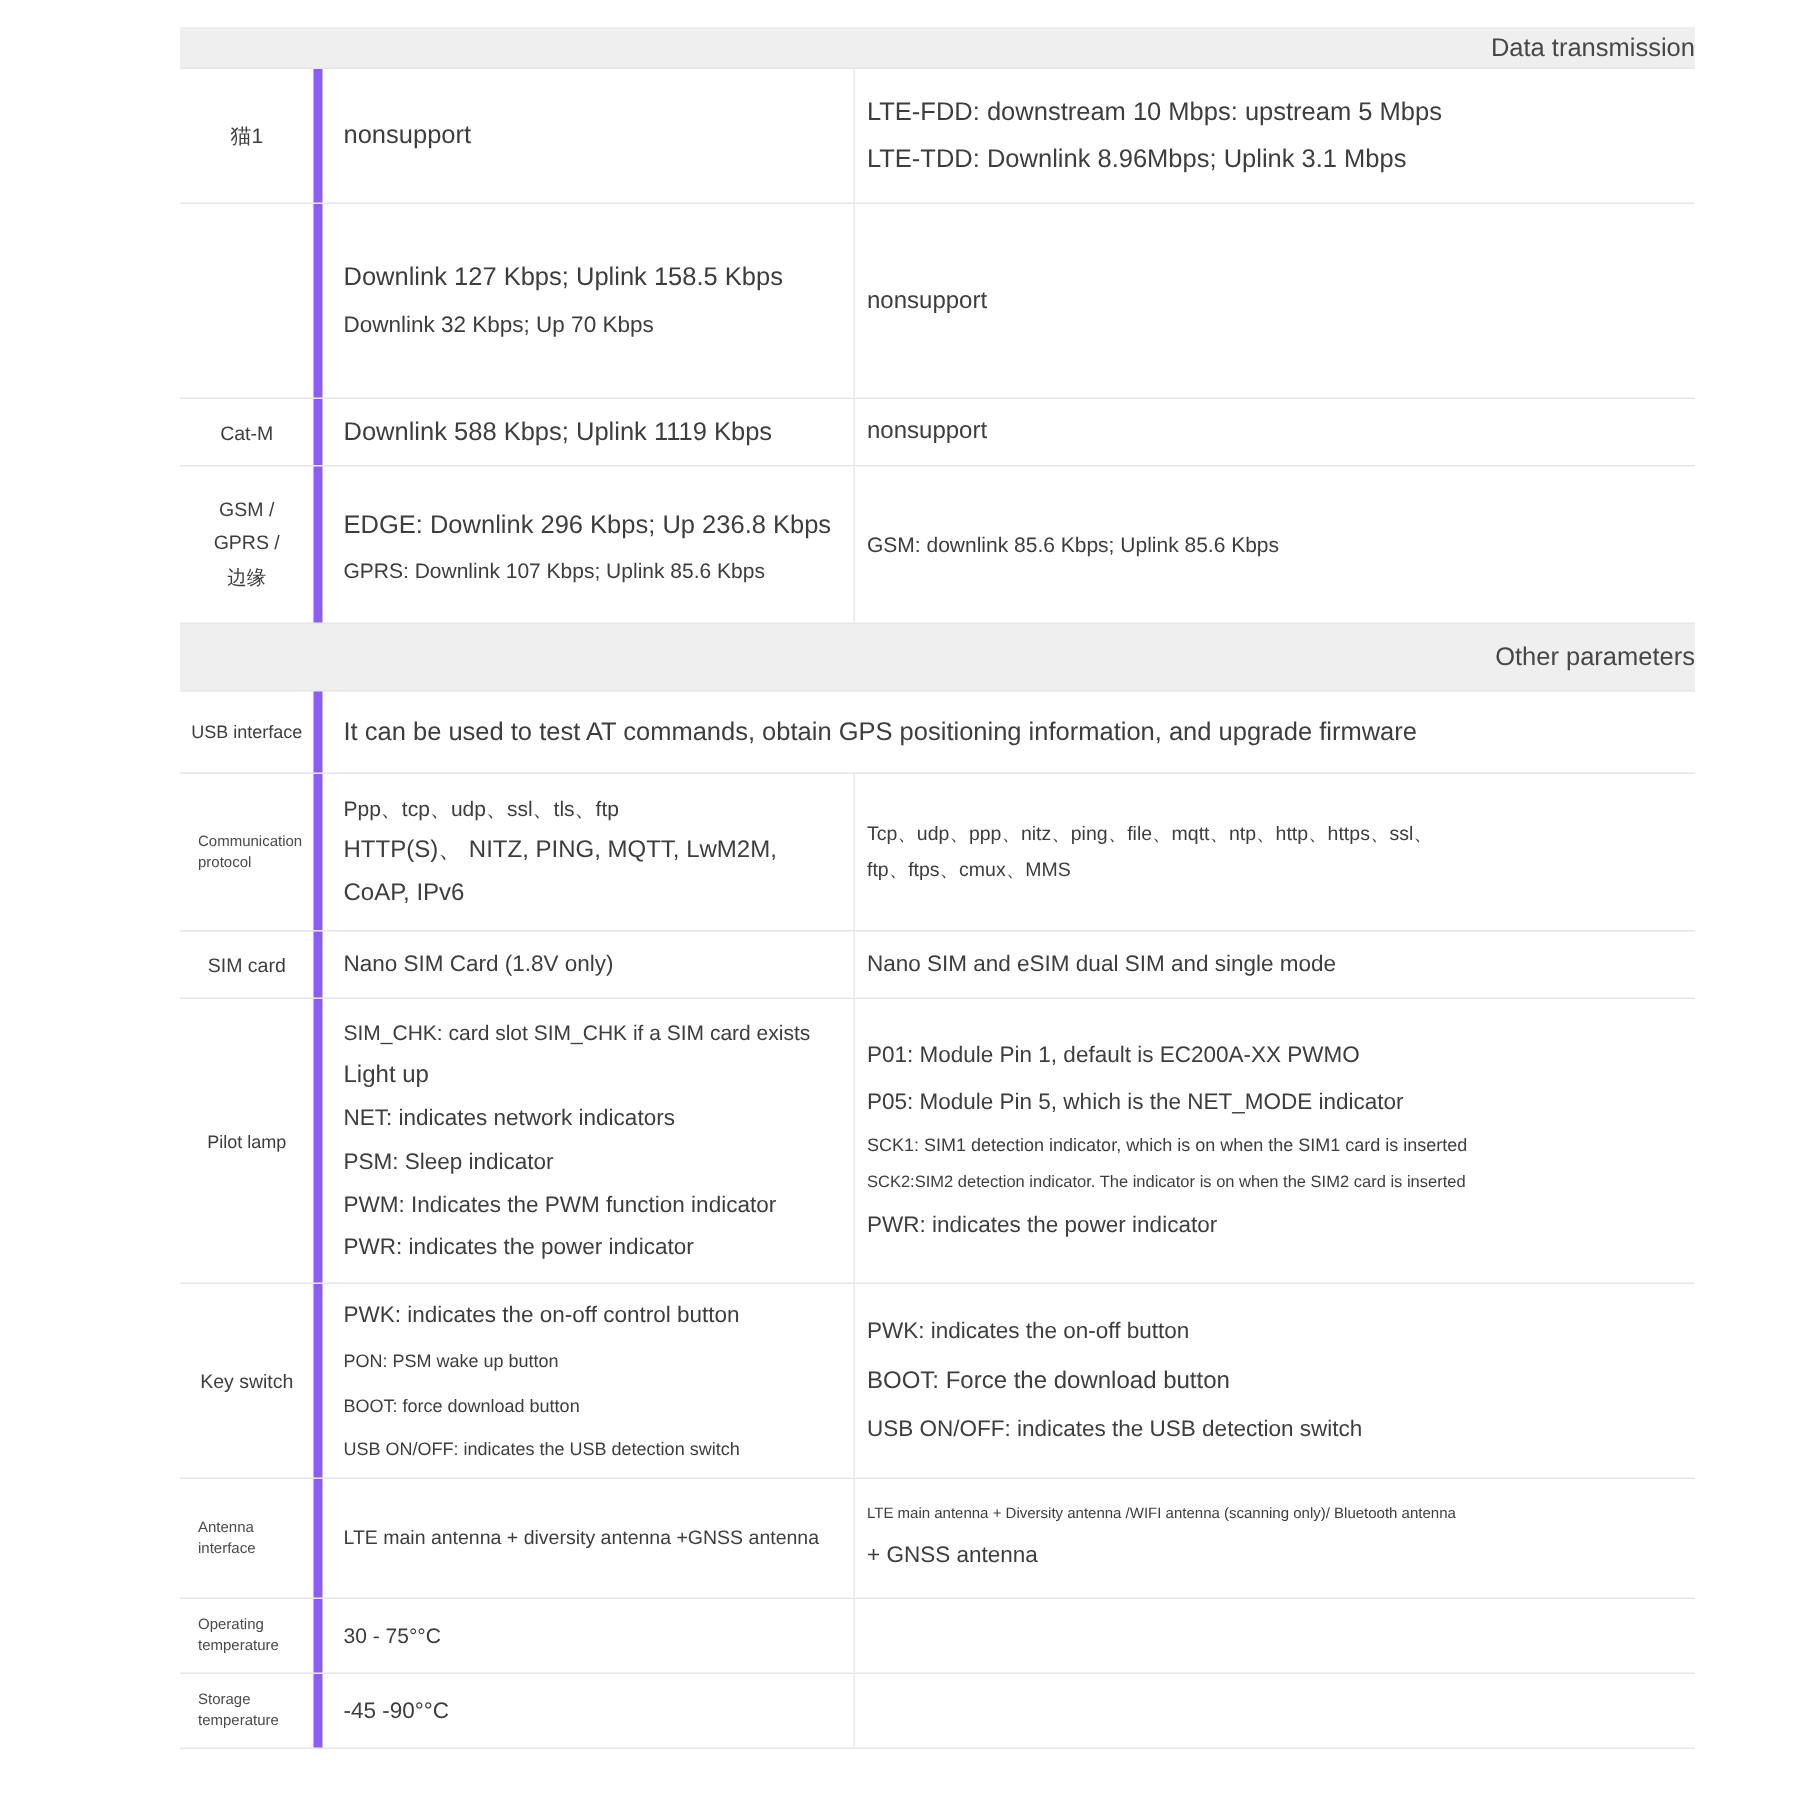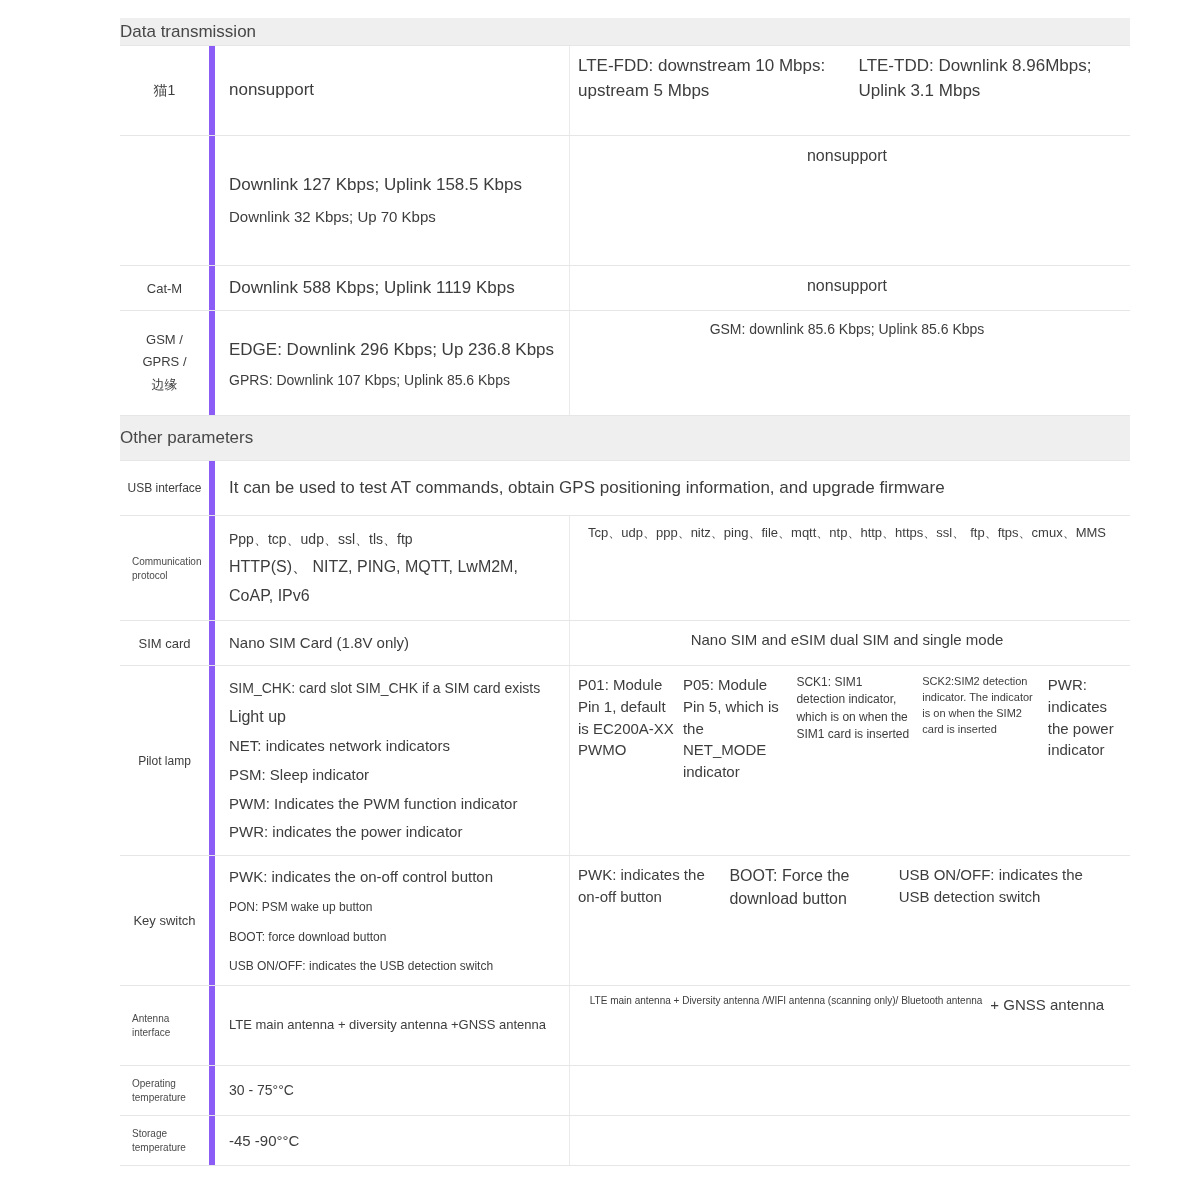--- a/index.html
+++ b/index.html
@@ -1,26 +1,26 @@
 <!DOCTYPE html>
 <html><head>
 <meta charset="utf-8">
 <style>
   * { margin:0; padding:0; box-sizing:border-box; }
   html,body { width:1200px; height:1200px; background:#ffffff; }
   body { position:relative; font-family:"Liberation Sans","DejaVu Sans",sans-serif; color:#3d3d3d; }
   .table { position:absolute; left:120px; top:18px; width:1010px; }
   .row { display:flex; border-bottom:1px solid #e6e6e6; }
-  .row.hdr { background:#efefef; align-items:center; justify-content:flex-start; font-size:17px; color:#474747; }
+  .row.hdr { background:#efefef; align-items:center; justify-content:flex-end; font-size:17px; color:#474747; }
   .lab { width:95px; flex:0 0 95px; border-right:6px solid #8b5cf6; display:flex; flex-direction:column;
          align-items:center; justify-content:center; text-align:center; font-size:13px; gap:7px; }
   .lab.small { align-items:flex-start; text-align:center; padding-left:12px; font-size:10px; gap:3px; color:#4a4a4a; }
   .ca { width:355px; flex:0 0 355px; border-right:1px solid #eaeaea; display:flex; flex-direction:column;
         justify-content:center; padding:8px 12px 8px 14px; gap:8px; line-height:1.45; }
-  .cb { flex:1; display:flex; flex-direction:row; justify-content:center; padding:8px 14px 8px 8px; gap:8px; line-height:1.45; }
+  .cb { flex:1; display:flex; flex-direction:column; justify-content:center; padding:8px 14px 8px 8px; gap:8px; line-height:1.45; }
   .cw { flex:1; display:flex; align-items:center; padding-left:14px; }
   .f10{font-size:10px}.f11{font-size:11px}.f12{font-size:12px}.f13{font-size:13px}
   .f14{font-size:14px}.f15{font-size:15px}.f16{font-size:16px}.f17{font-size:17px}
   .r-dt{min-height:28px} .r-cat1{min-height:90px} .r-nb{min-height:130px} .r-catm{min-height:45px}
   .r-gsm{min-height:105px} .r-oth{min-height:45px} .r-usb{min-height:55px} .r-proto{min-height:105px}
   .r-sim{min-height:45px} .r-pilot{min-height:190px} .r-key{min-height:130px} .r-ant{min-height:80px}
   .r-t{min-height:50px}
   .r-cat1 .cb{gap:6px}
   .r-nb .ca{}
   .r-gsm .ca{gap:6px}

